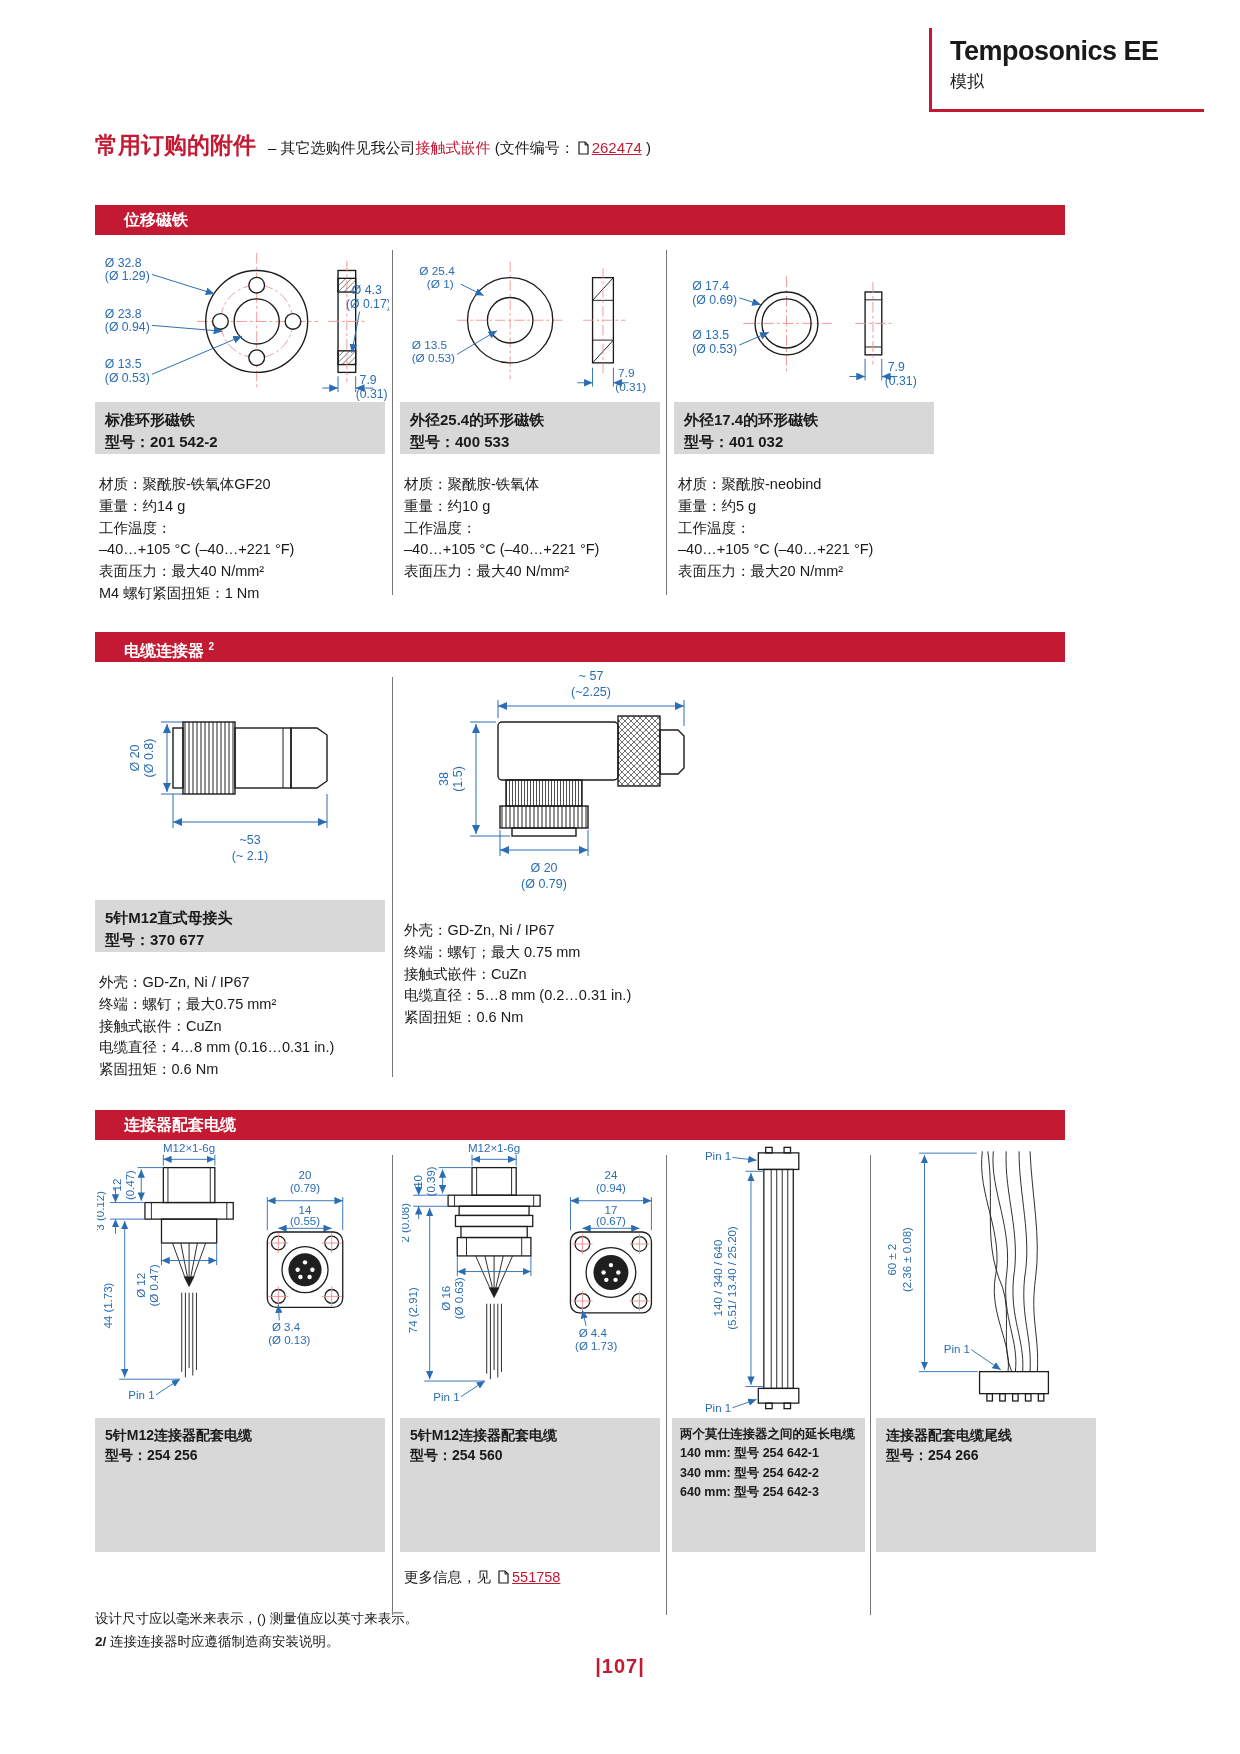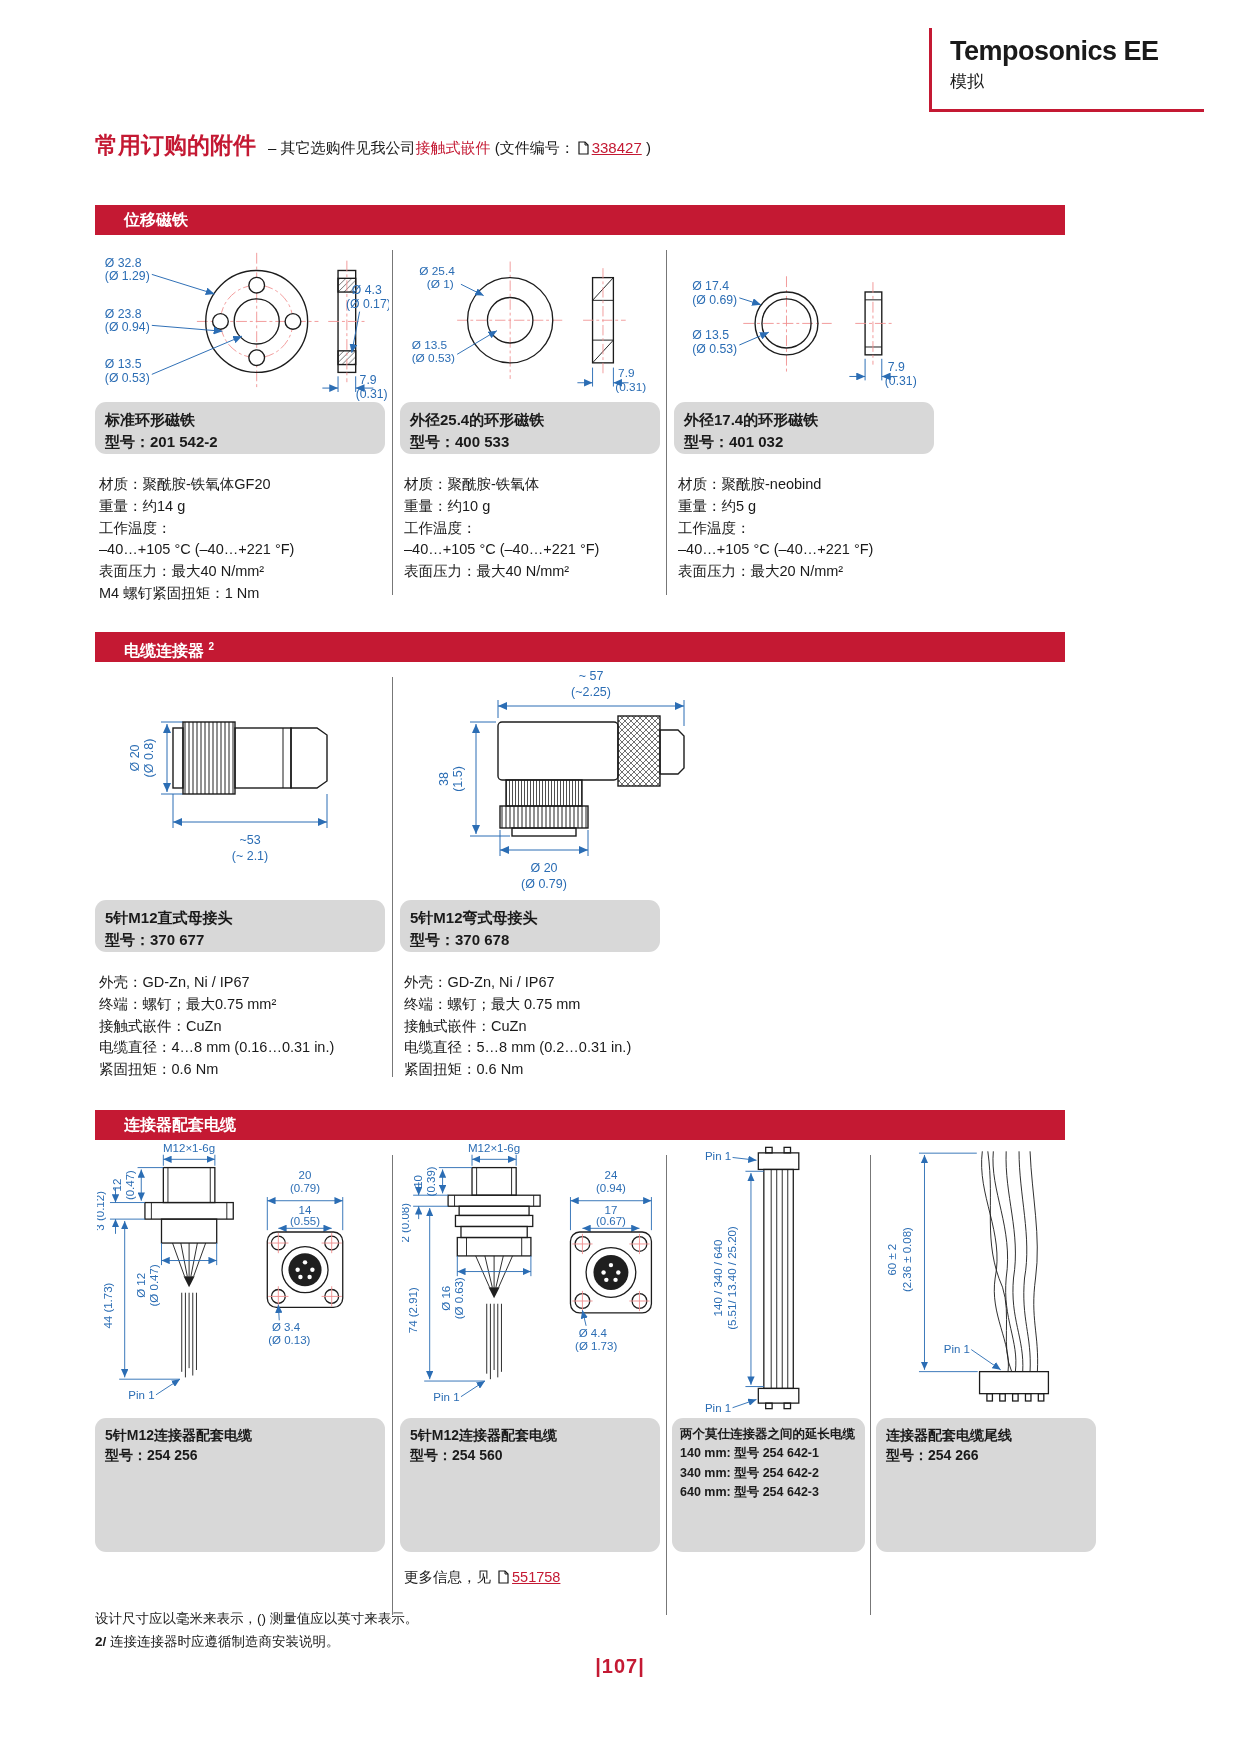--- a/index.html
+++ b/index.html
@@ -28,21 +28,21 @@
   .sec-bar sup{font-size:10px;}
   .cols{position:relative;display:grid;}
   .s1 .cols{grid-template-columns:297px 274px 399px;}
   .s2 .cols{grid-template-columns:297px 673px;}
   .s3 .cols{grid-template-columns:297px 274px 204px 195px;}
   .vline{position:absolute;width:1px;background:#777;}
   .fig{overflow:hidden;}
   .s1 .fig{height:167px;}
   .s2 .fig{height:238px;text-decoration:underline;}
   .s3 .fig{height:278px;}
-  .gbox{background:var(--gray);padding:7px 10px;box-sizing:border-box;width:290px;border-radius:11px;}
+  .gbox{background:var(--gray);padding:7px 10px;box-sizing:border-box;width:290px;}
   .col-i .gbox{width:260px;margin-left:8px;}
   .s1 .gbox,.s2 .gbox{height:52px;}
   .s3 .gbox{height:134px;}
   .s3 .c3 .gbox{width:193px;margin-left:6px;padding:7px 8px;}
   .s3 .c4 .gbox{width:220px;margin-left:6px;}
   .gtitle,.gmodel{font-weight:bold;font-size:15px;line-height:1.45;}
   .s3 .gtitle,.s3 .gmodel{font-size:14px;}
   .s3 .c3 .gtitle,.s3 .c3 .gvar{font-size:12.5px;font-weight:bold;line-height:1.55;}
   .specs{padding:20px 0 0 4px;font-size:14.5px;line-height:1.5;}
   .col-i .specs{padding-left:12px;}
@@ -92,21 +92,21 @@
 
 <div class="brand">
   <div class="brand-title">Temposonics EE</div>
   <div class="brand-sub">模拟</div>
 </div>
 
 <div class="hdr">
   <span class="hdr-title">常用订购的附件</span><span class="hdr-sub"><span>– 其它选购件见我公司</span><span class="red-link">接触式嵌件</span><span> (文件编号：</span><svg class="doc-icon" width="11" height="14" viewBox="0 0 11 14">
         <path d="M1,1 h6 l3,3 v9 h-9 z" fill="#fff" stroke="#1a1a1a" stroke-width="1.2"></path>
         <path d="M7,1 L7,4 L10,4" fill="none" stroke="#1a1a1a" stroke-width="1"></path>
-      </svg><span class="red-link u">338427</span><span> )</span></span>
+      </svg><span class="red-link u">262474</span><span> )</span></span>
 </div>
 
 <div class="section s1" style="top:205px">
   <div class="sec-bar">位移磁铁</div>
   <div class="cols">
     <div class="vline" style="left:297px;top:15px;height:345px"></div>
     <div class="vline" style="left:571px;top:15px;height:345px"></div>
 
     <div class="c1">
       <div class="fig">
@@ -297,24 +297,20 @@
           <line class="dln" x1="110" y1="172" x2="70" y2="172"></line>
           <line class="dln" x1="76" y1="60" x2="76" y2="170" marker-start="url(#aS)" marker-end="url(#aE)"></line>
           <text class="dim" transform="rotate(-90 48 115)" x="48" y="115" text-anchor="middle">38</text>
           <text class="dim" transform="rotate(-90 62 115)" x="62" y="115" text-anchor="middle">(1.5)</text>
           <line class="dln" x1="100" y1="166" x2="100" y2="192"></line>
           <line class="dln" x1="188" y1="166" x2="188" y2="192"></line>
           <line class="dln" x1="100" y1="186" x2="188" y2="186" marker-start="url(#aS)" marker-end="url(#aE)"></line>
           <text class="dim" x="144" y="208" text-anchor="middle">Ø 20</text>
           <text class="dim" x="144" y="224" text-anchor="middle">(Ø 0.79)</text>
         </svg>
-      </div>
-      <div class="gbox">
-        <div class="gtitle">5针M12弯式母接头</div>
-        <div class="gmodel">型号：370 678</div>
       </div>
       <div class="specs">
         <div>外壳：GD-Zn, Ni / IP67</div>
         <div>终端：螺钉；最大 0.75 mm</div>
         <div>接触式嵌件：CuZn</div>
         <div>电缆直径：5…8 mm (0.2…0.31 in.)</div>
         <div>紧固扭矩：0.6 Nm</div>
       </div>
     </div>
   </div>

